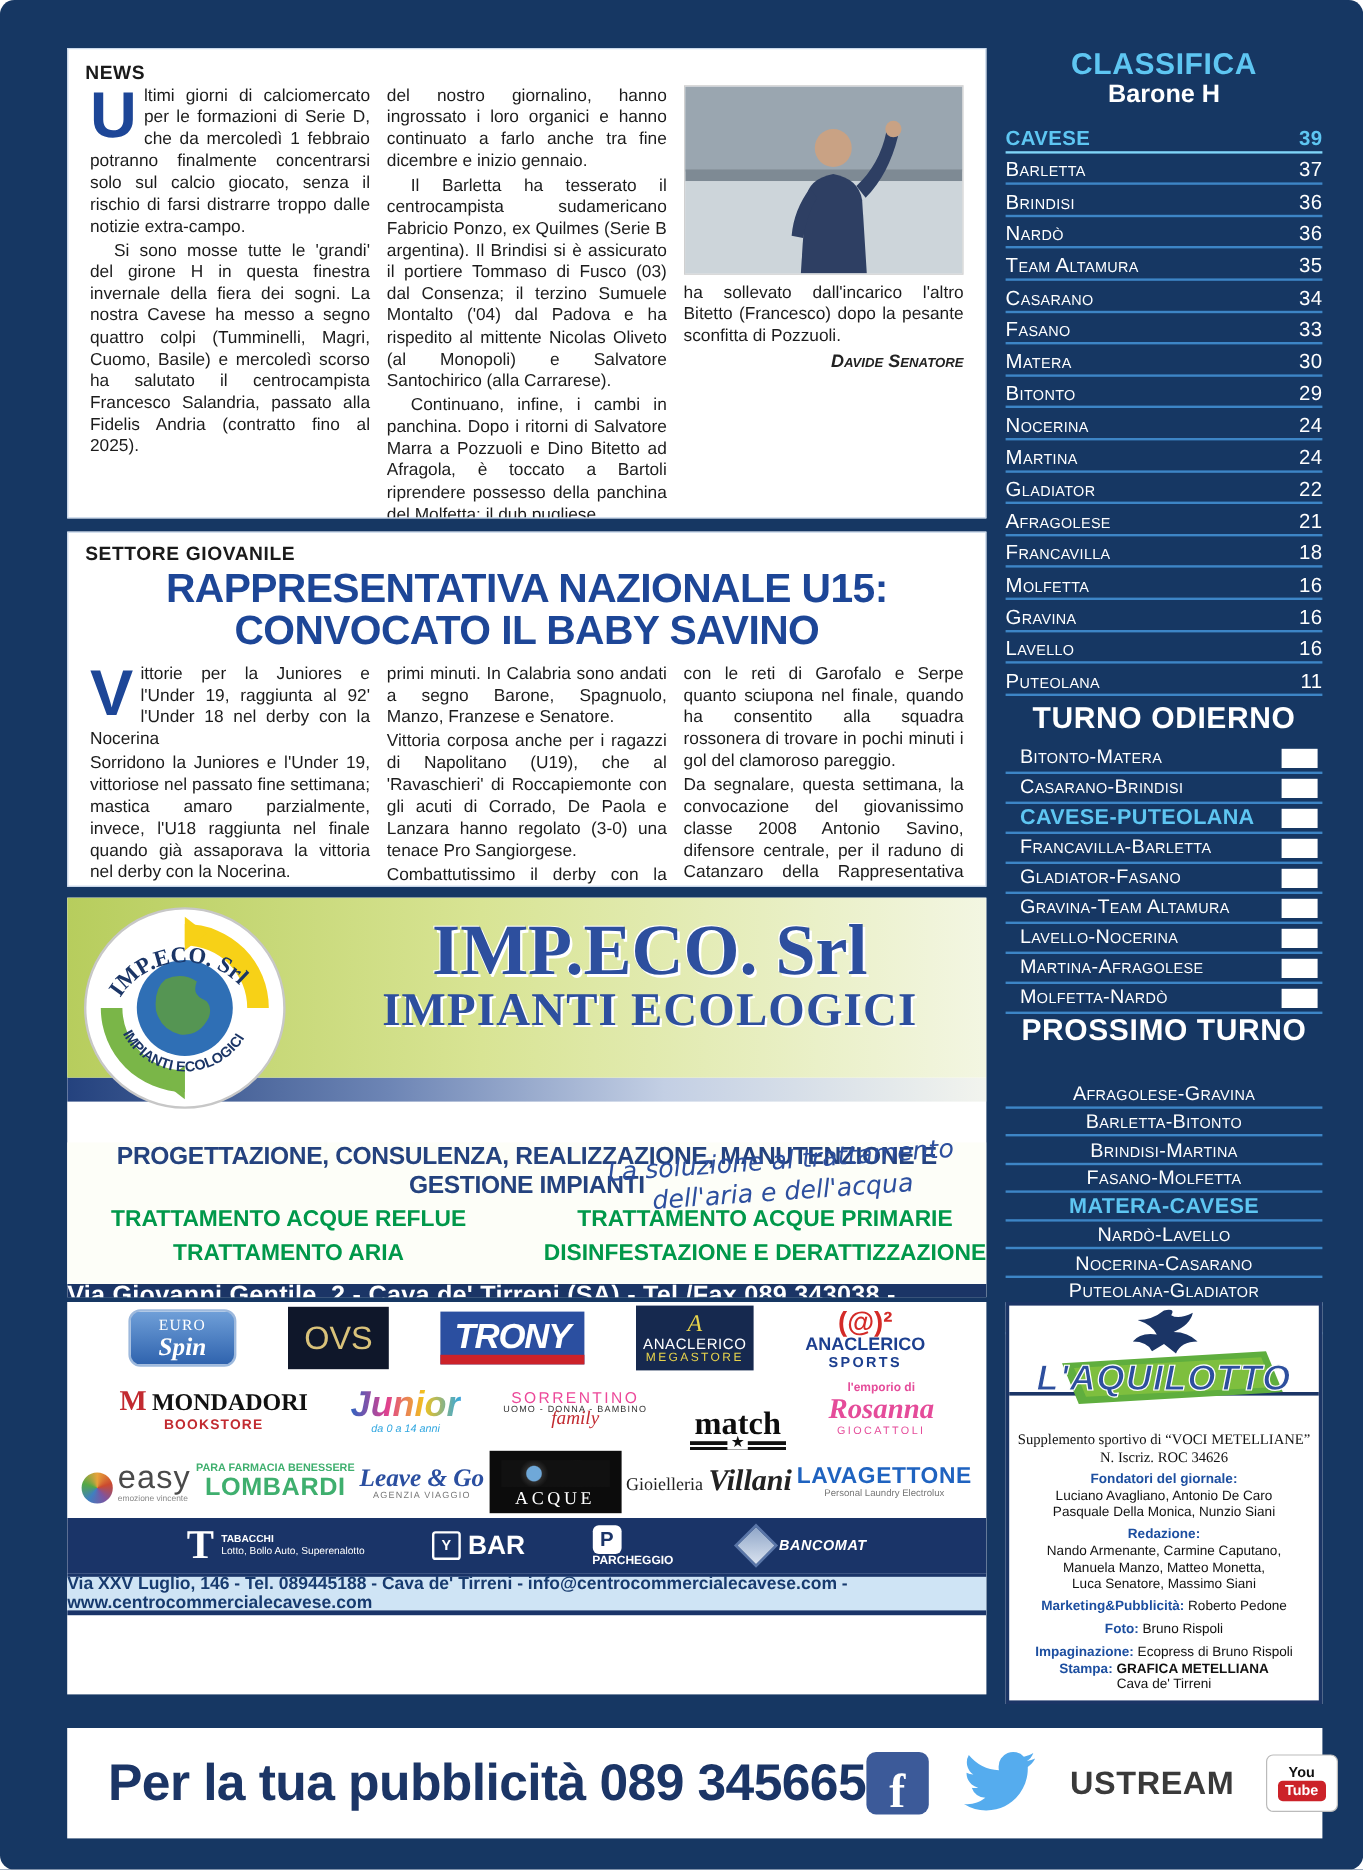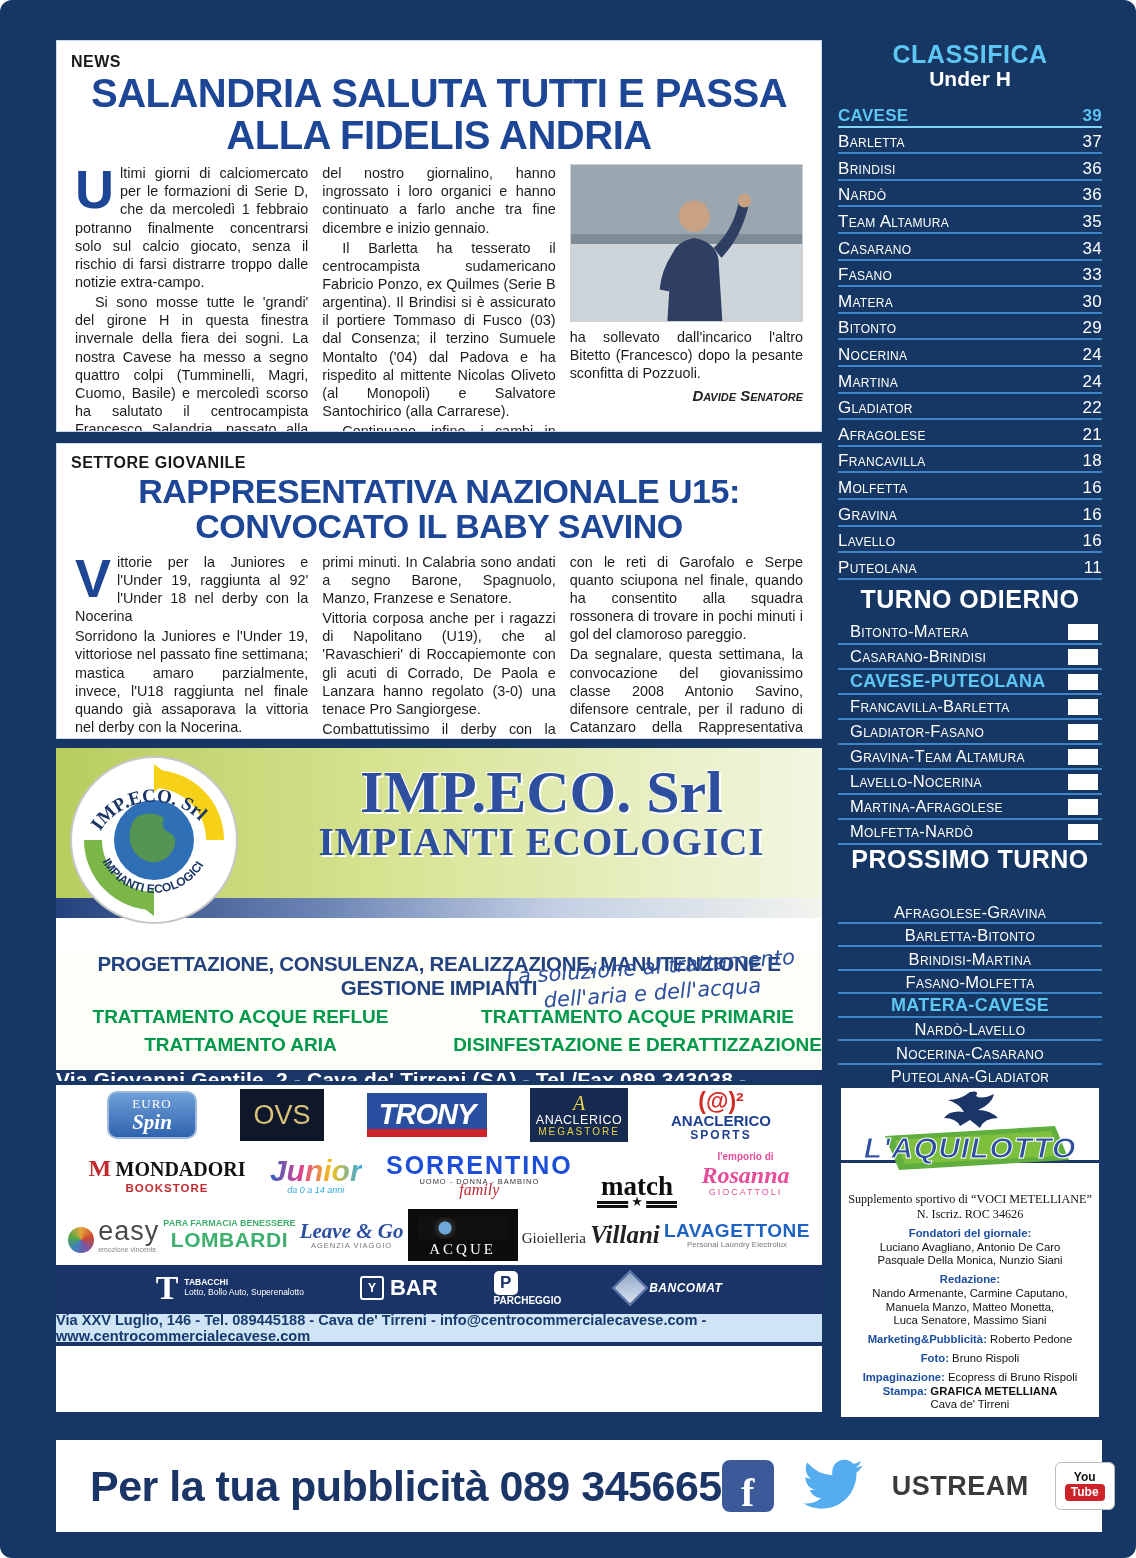--- a/index.html
+++ b/index.html
@@ -67,21 +67,21 @@
   .t-anamega .l1{color:#fff;font-size:12.5px;letter-spacing:.5px;}
   .t-anamega .l2{color:#e8d44c;font-size:10px;letter-spacing:2px;}
   .t-anasport .sym{color:#d42b28;font-weight:800;font-size:23px;}
   .t-anasport .l1{color:#1c3f8f;font-weight:800;font-size:15px;}
   .t-anasport .l2{color:#1c3f8f;font-weight:bold;font-size:12px;letter-spacing:2px;}
   .t-mondadori .m{color:#c22a30;font-family:"Liberation Serif",serif;font-weight:bold;font-size:24px;}
   .t-mondadori .l1{color:#111;font-family:"Liberation Serif",serif;font-weight:bold;font-size:20px;}
   .t-mondadori .l2{color:#c22a30;font-weight:bold;font-size:11.5px;letter-spacing:1px;}
   .t-junior .nm{font-weight:800;font-size:30px;background:linear-gradient(90deg,#2f63c0,#e0408f,#f2c21d,#31a7e0);-webkit-background-clip:text;background-clip:text;color:transparent;font-style:italic;}
   .t-junior .sub{color:#31a7e0;font-style:italic;font-size:9px;}
-  .t-sorrentino .nm{color:#1d4ed8;font-size:25px;letter-spacing:2px;font-weight:700;}
+  .t-sorrentino .nm{color:#ec4899;font-size:13px;letter-spacing:2px;font-weight:400;}
   .t-sorrentino .sub{color:#333;font-size:7.5px;letter-spacing:1px;}
   .t-sorrentino .fam{color:#c22a30;font-style:italic;font-family:"Liberation Serif",serif;font-size:16px;margin-top:-4px;}
   .t-match .nm{color:#0d0d0d;font-family:"Liberation Serif",serif;font-weight:bold;font-size:27px;margin-top:33px;}
   .t-match .bar{width:80px;height:10px;margin:0 auto;background:linear-gradient(180deg,#111 30%,transparent 30%,transparent 45%,#111 45%,#111 70%,transparent 70%);position:relative;}
   .t-match .bar::after{content:"★";position:absolute;left:50%;top:-6px;transform:translateX(-50%);color:#111;font-size:13px;background:#fff;padding:0 3px;}
   .t-rosanna{color:#e54c9a;}
   .t-rosanna .l1{font-size:10px;font-weight:bold;}
   .t-rosanna .l2{font-family:"Liberation Serif",serif;font-style:italic;font-weight:bold;font-size:24px;}
   .t-rosanna .l3{font-size:9px;letter-spacing:2px;}
   .t-easy{display:flex;align-items:flex-end;gap:4px;}
@@ -132,24 +132,20 @@
   .yt .you{color:#111;font-weight:bold;font-size:12px;line-height:1;}
   .yt .tube{background:#cc2229;color:#fff;font-weight:bold;font-size:12px;border-radius:4px;padding:1px 6px;line-height:1.2;}
 </style>
 </head>
 <body>
 
 <div class="page">
 
   <div class="panel" style="left:56px;top:40px;width:766px;height:392px;padding:12px 14px;">
     <div class="kicker">NEWS</div>
-    <div class="headline h1a">
-      <span>SALANDRIA SALUTA TUTTI E PASSA</span><br>
-      <span>ALLA FIDELIS ANDRIA</span>
-    </div>
     <div class="cols body-text">
       <div class="col">
         <p><span class="dropcap">U</span><span>ltimi giorni di calciomercato per le formazioni di Serie D, che da mercoledì 1 febbraio potranno finalmente concentrarsi solo sul calcio giocato, senza il rischio di farsi distrarre troppo dalle notizie extra-campo.</span></p>
         <p class="indent">Si sono mosse tutte le 'grandi' del girone H in questa finestra invernale della fiera dei sogni. La nostra Cavese ha messo a segno quattro colpi (Tumminelli, Magri, Cuomo, Basile) e mercoledì scorso ha salutato il centrocampista Francesco Salandria, passato alla Fidelis Andria (contratto fino al 2025).</p>
 
       </div>
       <div class="col">
         <p>del nostro giornalino, hanno ingrossato i loro organici e hanno continuato a farlo anche tra fine dicembre e inizio gennaio.</p>
         <p class="indent">Il Barletta ha tesserato il centrocampista sudamericano Fabricio Ponzo, ex Quilmes (Serie B argentina). Il Brindisi si è assicurato il portiere Tommaso di Fusco (03) dal Consenza; il terzino Sumuele Montalto ('04) dal Padova e ha rispedito al mittente Nicolas Oliveto (al Monopoli) e Salvatore Santochirico (alla Carrarese).</p>
         <p class="indent">Continuano, infine, i cambi in panchina. Dopo i ritorni di Salvatore Marra a Pozzuoli e Dino Bitetto ad Afragola, è toccato a Bartoli riprendere possesso della panchina del Molfetta: il dub pugliese</p>
@@ -329,21 +325,21 @@
       <div class="svc">
           <span class="diamond"></span>
           <span class="banc">BANCOMAT</span>
         </div>
     </div>
     <div class="cc-address">Via XXV Luglio, 146 - Tel. 089445188 - Cava de' Tirreni - info@centrocommercialecavese.com - www.centrocommercialecavese.com</div>
   </div>
 
   <div class="sidebar-block" style="top:40px;">
     <div class="side-title light">CLASSIFICA</div>
-    <div class="side-sub">Under H</div>
+    <div class="side-sub">Barone H</div>
     <div class="standings">
 
         <div class="s-row hl">
           <span class="team">Cavese</span>
           <span class="pts">39</span>
         </div>
 
         <div class="s-row">
           <span class="team">Barletta</span>
           <span class="pts">37</span>

